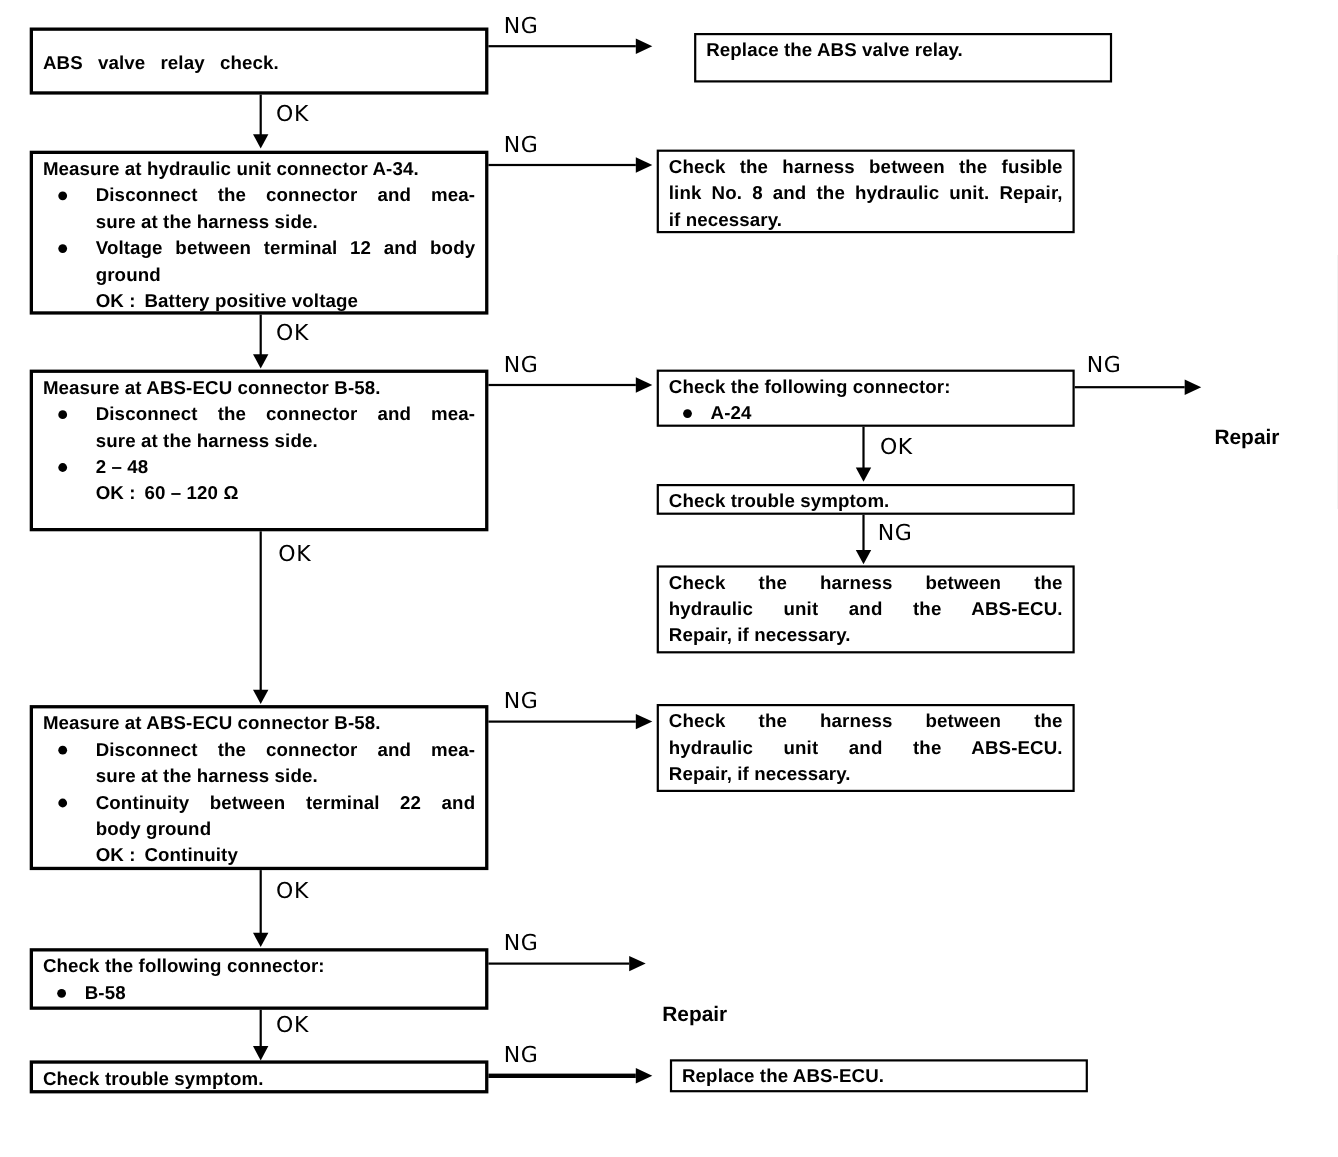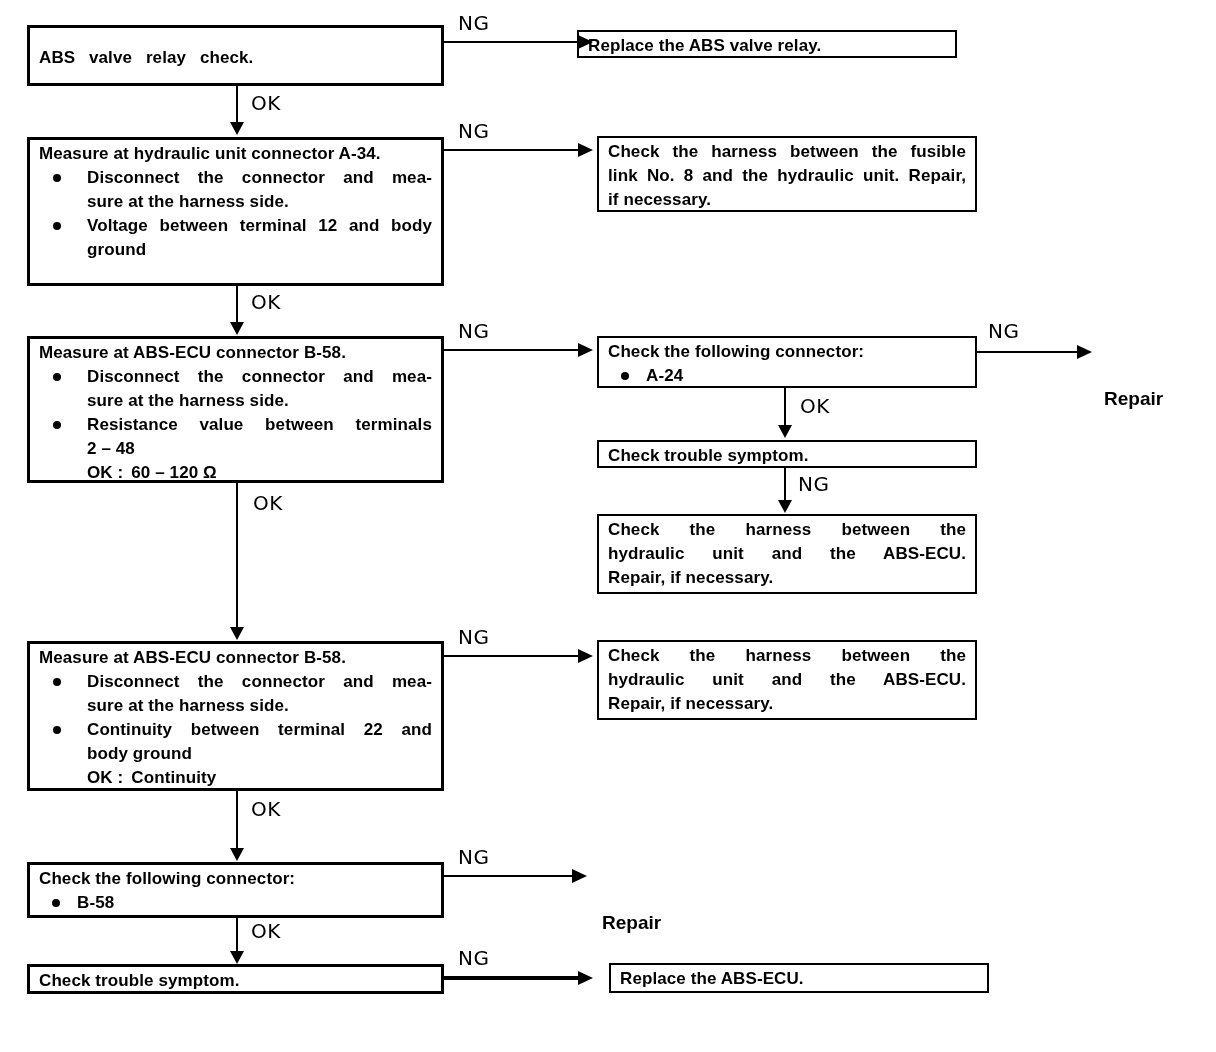--- a/index.html
+++ b/index.html
@@ -66,34 +66,36 @@
       <div class="b-line">
         <span class="dot"></span>
         <span class="btext just">Disconnect the connector and mea-</span>
       </div>
       <div class="b-line">sure at the harness side.</div>
       <div class="b-line">
         <span class="dot"></span>
         <span class="btext just">Voltage between terminal 12 and body</span>
       </div>
       <div class="b-line">ground</div>
+      <div class="b-line">
+        <span class="okkey">OK :</span><span>Battery positive voltage</span>
+      </div>
     </div>
   </div>
 
   <div class="box" style="left:27px; top:336px; width:417px; height:147px;">
     <div class="pad">
       <div class="title-line">Measure at ABS-ECU connector B-58.</div>
       <div class="b-line">
         <span class="dot"></span>
         <span class="btext just">Disconnect the connector and mea-</span>
       </div>
       <div class="b-line">sure at the harness side.</div>
       <div class="b-line">
         <span class="dot"></span>
-        <span class="btext just">Resistance value between terminals</span>
       </div>
       <div class="b-line">2 – 48</div>
       <div class="b-line">
         <span class="okkey">OK :</span><span>60 – 120 Ω</span>
       </div>
     </div>
   </div>
 
   <div class="box" style="left:27px; top:641px; width:417px; height:150px;">
     <div class="pad">
@@ -121,21 +123,21 @@
         <span class="dot"></span>
         <span>B-58</span>
       </div>
     </div>
   </div>
 
   <div class="box" style="left:27px; top:964px; width:417px; height:30px;">
     <div class="pad">Check trouble symptom.</div>
   </div>
 
-  <div class="box rbox" style="left:577px; top:30px; width:380px; height:28px;">
+  <div class="box rbox" style="left:631px; top:30px; width:380px; height:45px;">
     <div class="pad">Replace the ABS valve relay.</div>
   </div>
 
   <div class="box rbox" style="left:597px; top:136px; width:380px; height:76px;">
     <div class="pad">
       <div class="just">Check the harness between the fusible</div>
       <div class="just">link No. 8 and the hydraulic unit. Repair,</div>
       <div>if necessary.</div>
     </div>
   </div>

